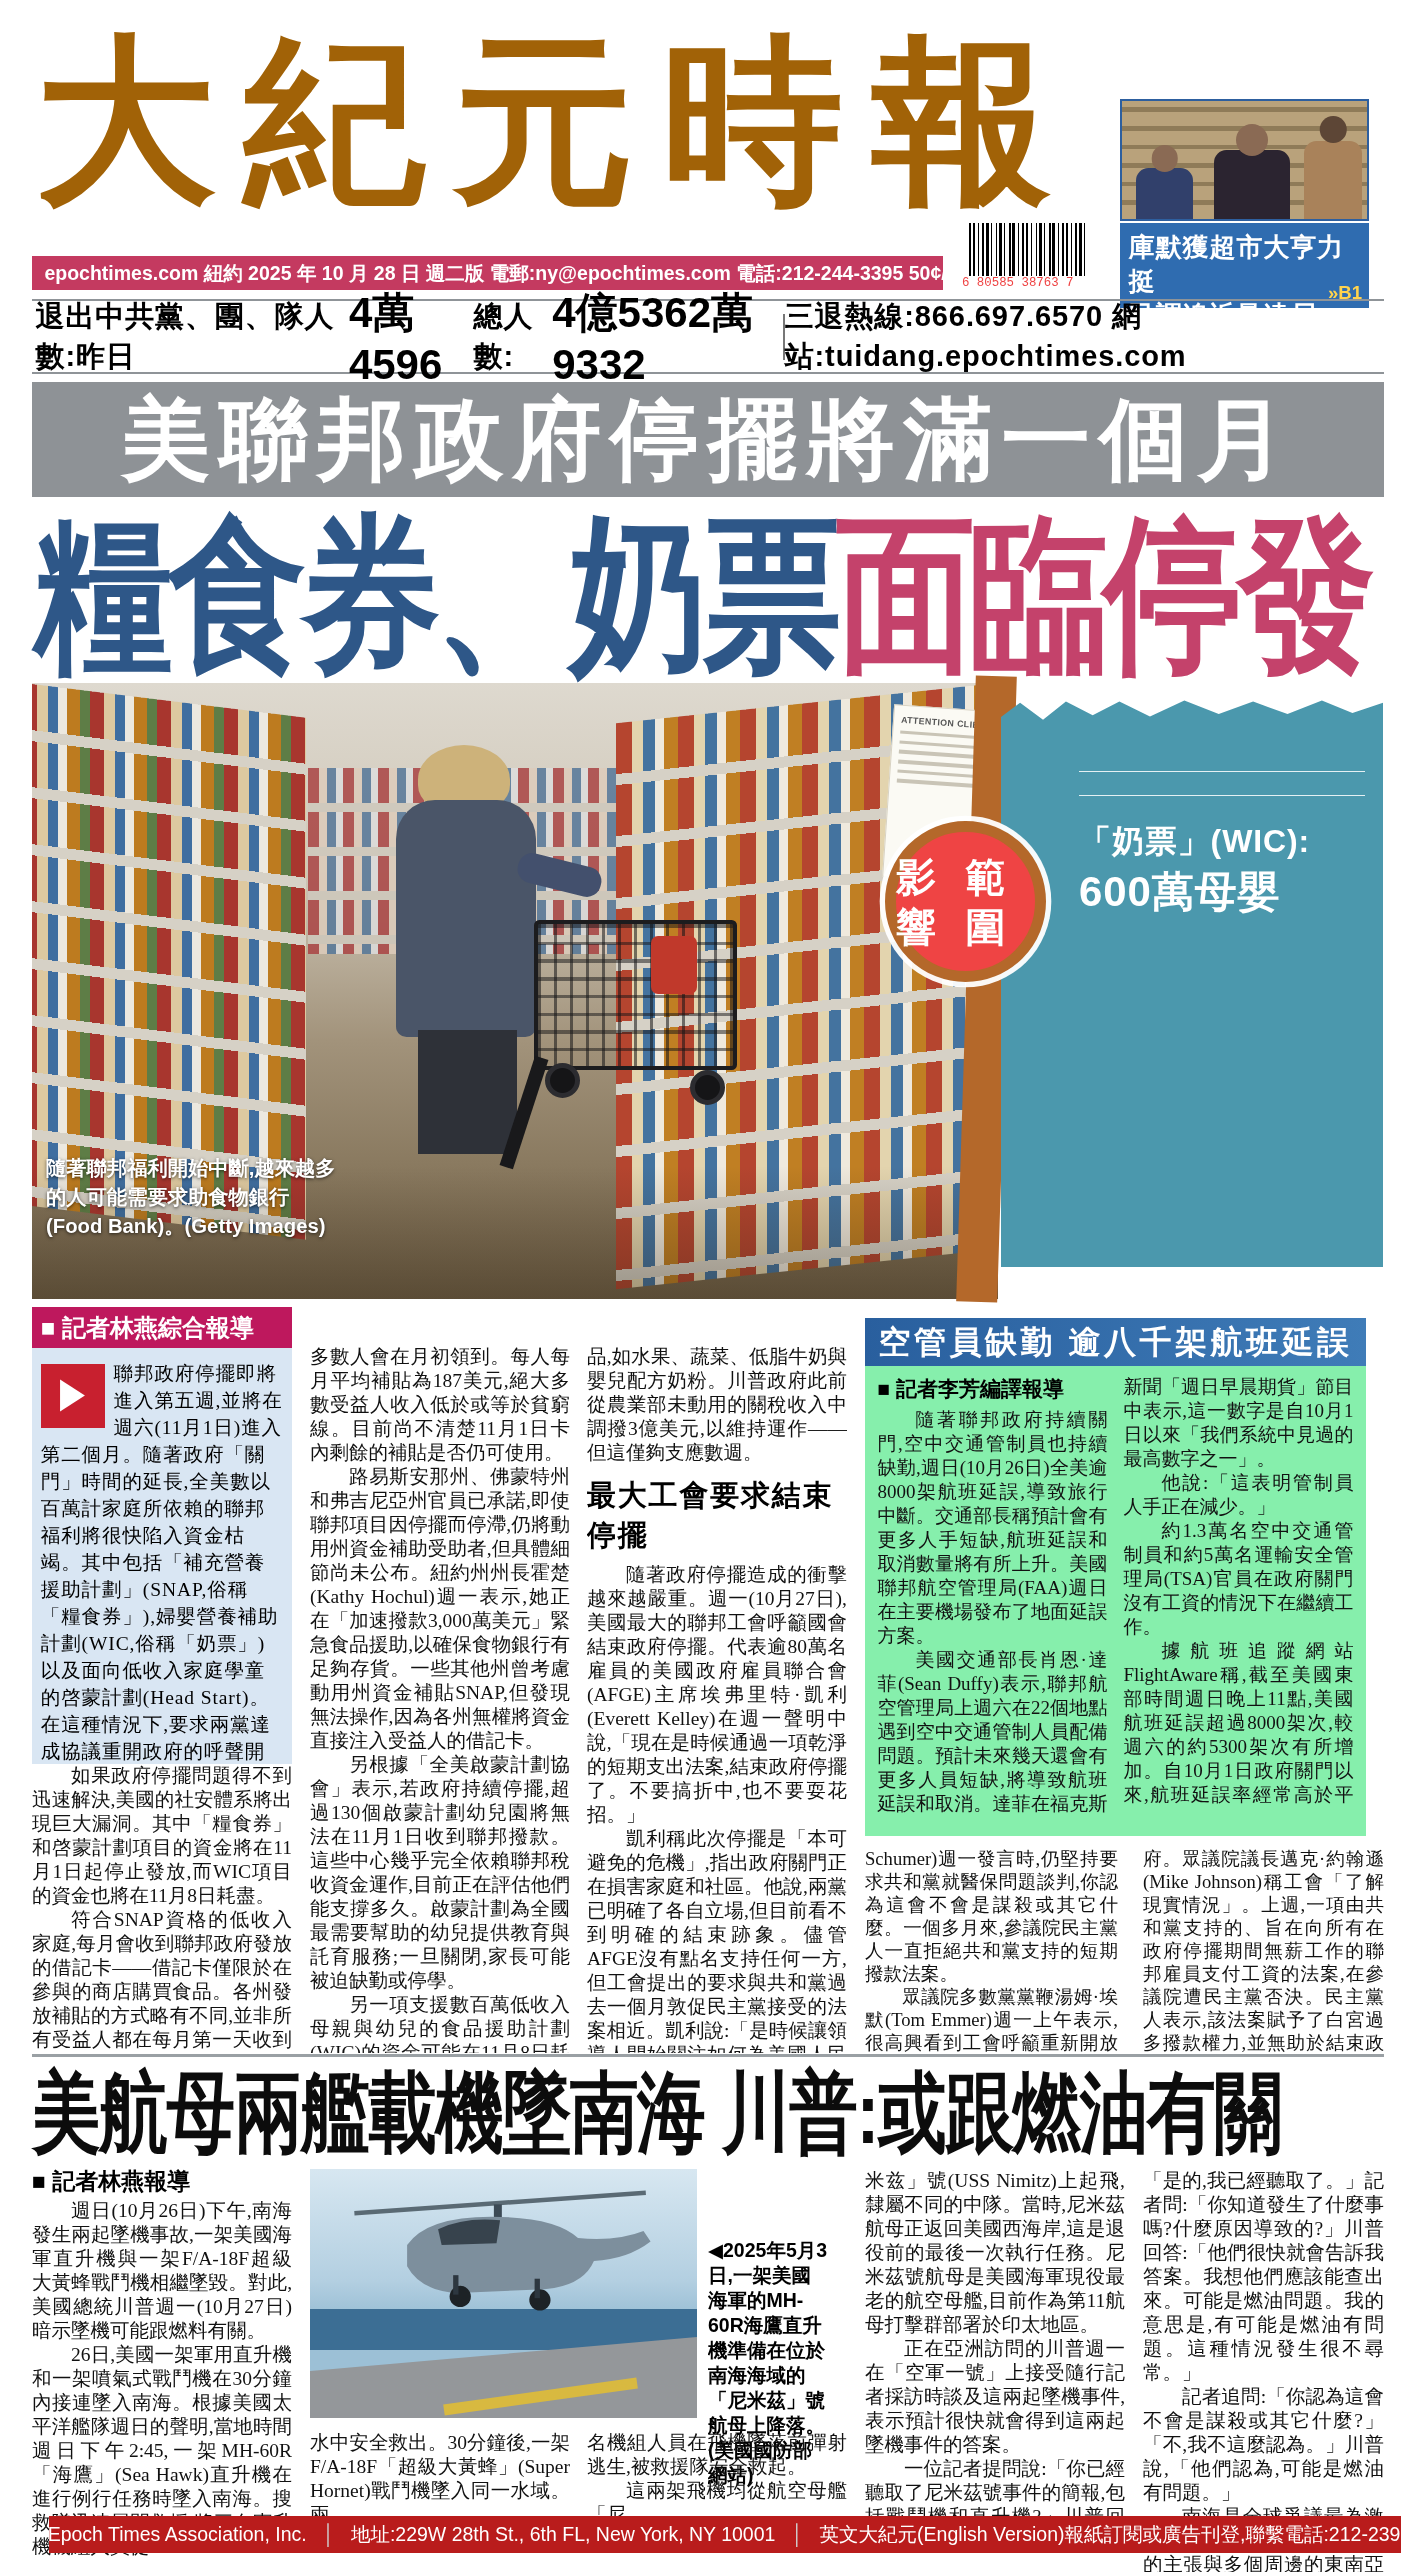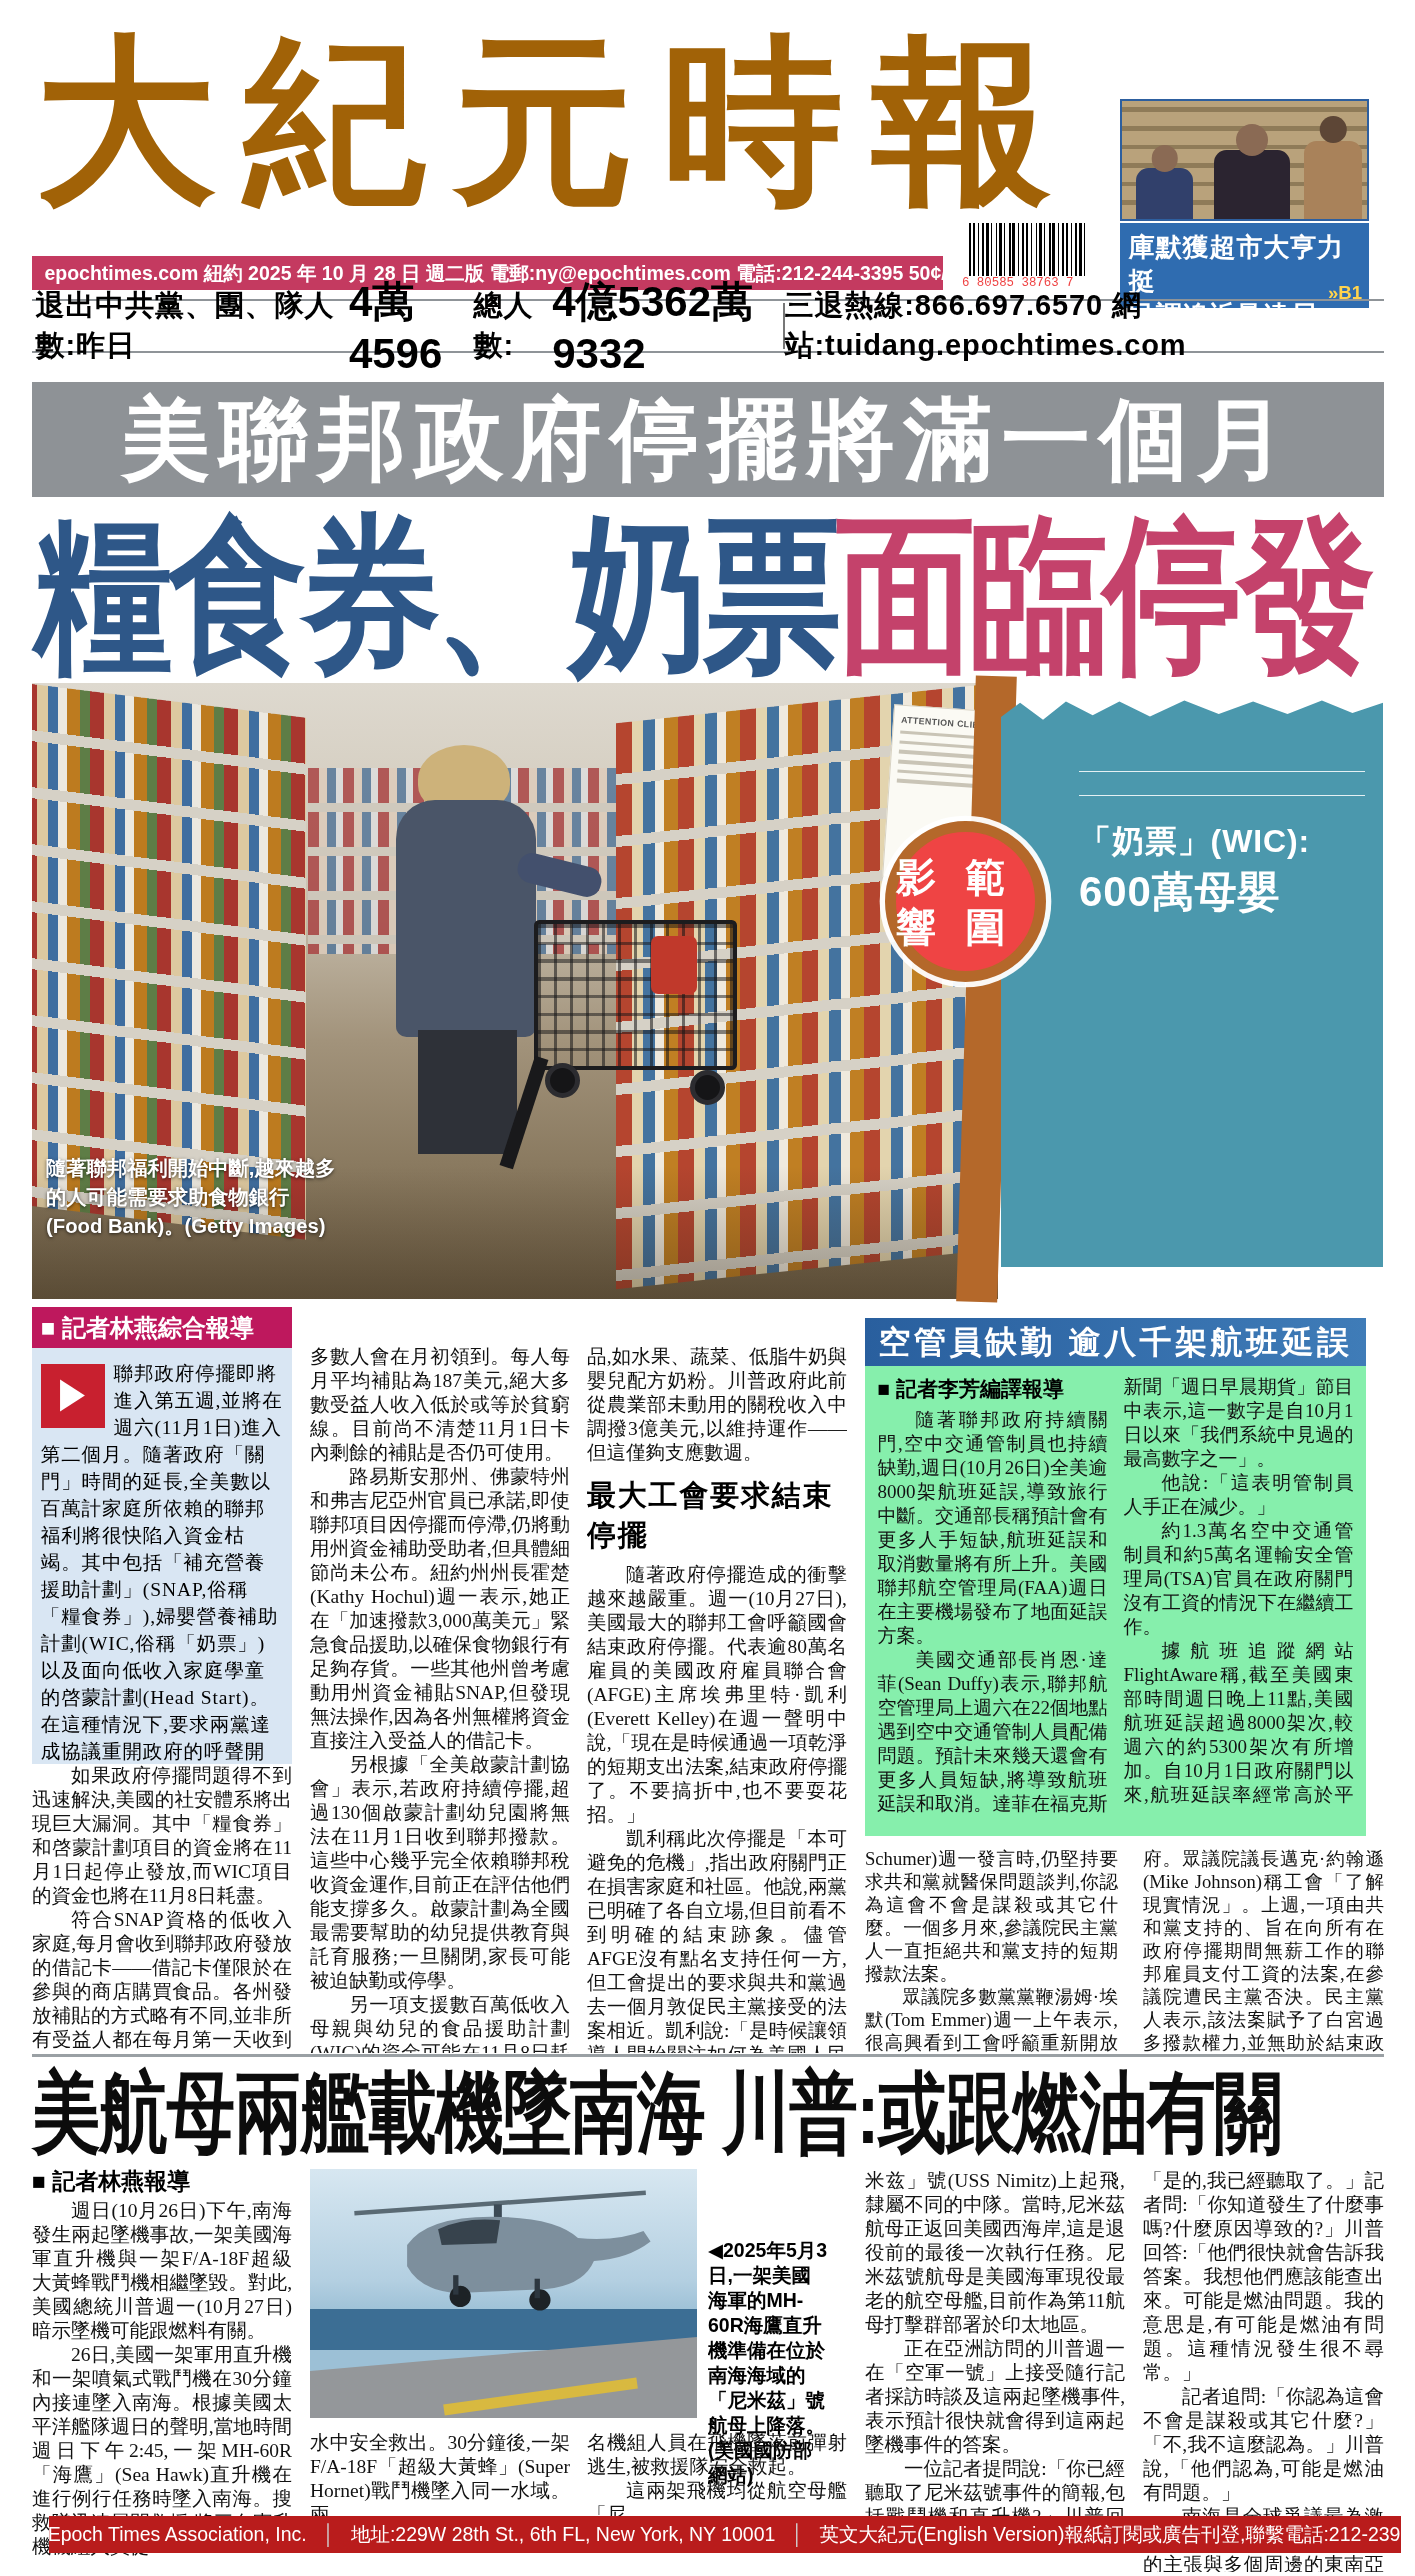--- a/index.html
+++ b/index.html
@@ -19,21 +19,21 @@
   .promo-line{color:#fff;font-size:26px;font-weight:bold;line-height:34px;letter-spacing:0.9px;}
   .promo-ref{position:absolute;right:7px;bottom:4.4px;color:#ffd34d;font-size:18.6px;font-weight:bold;}
   .barcode{left:962px;top:221px;width:131px;height:78px;background:#fff;}
   .barcode .stripes{margin:1.8px auto 0;width:117px;height:53px;
     background:repeating-linear-gradient(90deg,#000 0 1.8px,#fff 1.8px 3.5px,#000 3.5px 6.2px,#fff 6.2px 8.8px,#000 8.8px 9.7px,#fff 9.7px 13.3px);}
   .barcode .digits{text-align:left;font-family:Liberation Mono, monospace;font-size:12.4px;color:#ef4444;}
   .redbar{left:32px;top:256px;width:911px;height:34px;background:#c43a60;color:#fff;
     font-size:19.5px;font-weight:bold;line-height:34px;padding-left:12.4px;box-sizing:border-box;white-space:nowrap;overflow:hidden;}
 
   
-  .tuidang{left:32px;top:299px;width:1352px;height:54px;border-top:2.7px solid #8f9498;border-bottom:2.7px solid #8f9498;
+  .tuidang{left:32px;top:299px;width:1352px;height:75px;border-top:2.7px solid #8f9498;border-bottom:2.7px solid #8f9498;
     box-sizing:border-box;display:flex;align-items:center;justify-content:space-between;padding:0 3.5px;color:#000;}
   .t-label{font-size:29px;font-weight:bold;letter-spacing:0.9px;}
   .t-num{font-size:42px;font-weight:900;letter-spacing:0;}
   .t-vsep{width:1.8px;height:46px;background:#777;}
 
   
   .banner{left:32px;top:382px;width:1352px;height:115px;background:#8e9296;color:#fff;text-align:center;
     font-size:89px;font-weight:900;line-height:115px;letter-spacing:8.8px;white-space:nowrap;}
   .bighead{left:34px;top:504px;width:1352px;height:184px;}
   .bighead .inner{display:inline-block;white-space:nowrap;font-weight:900;font-size:139px;line-height:147px;

